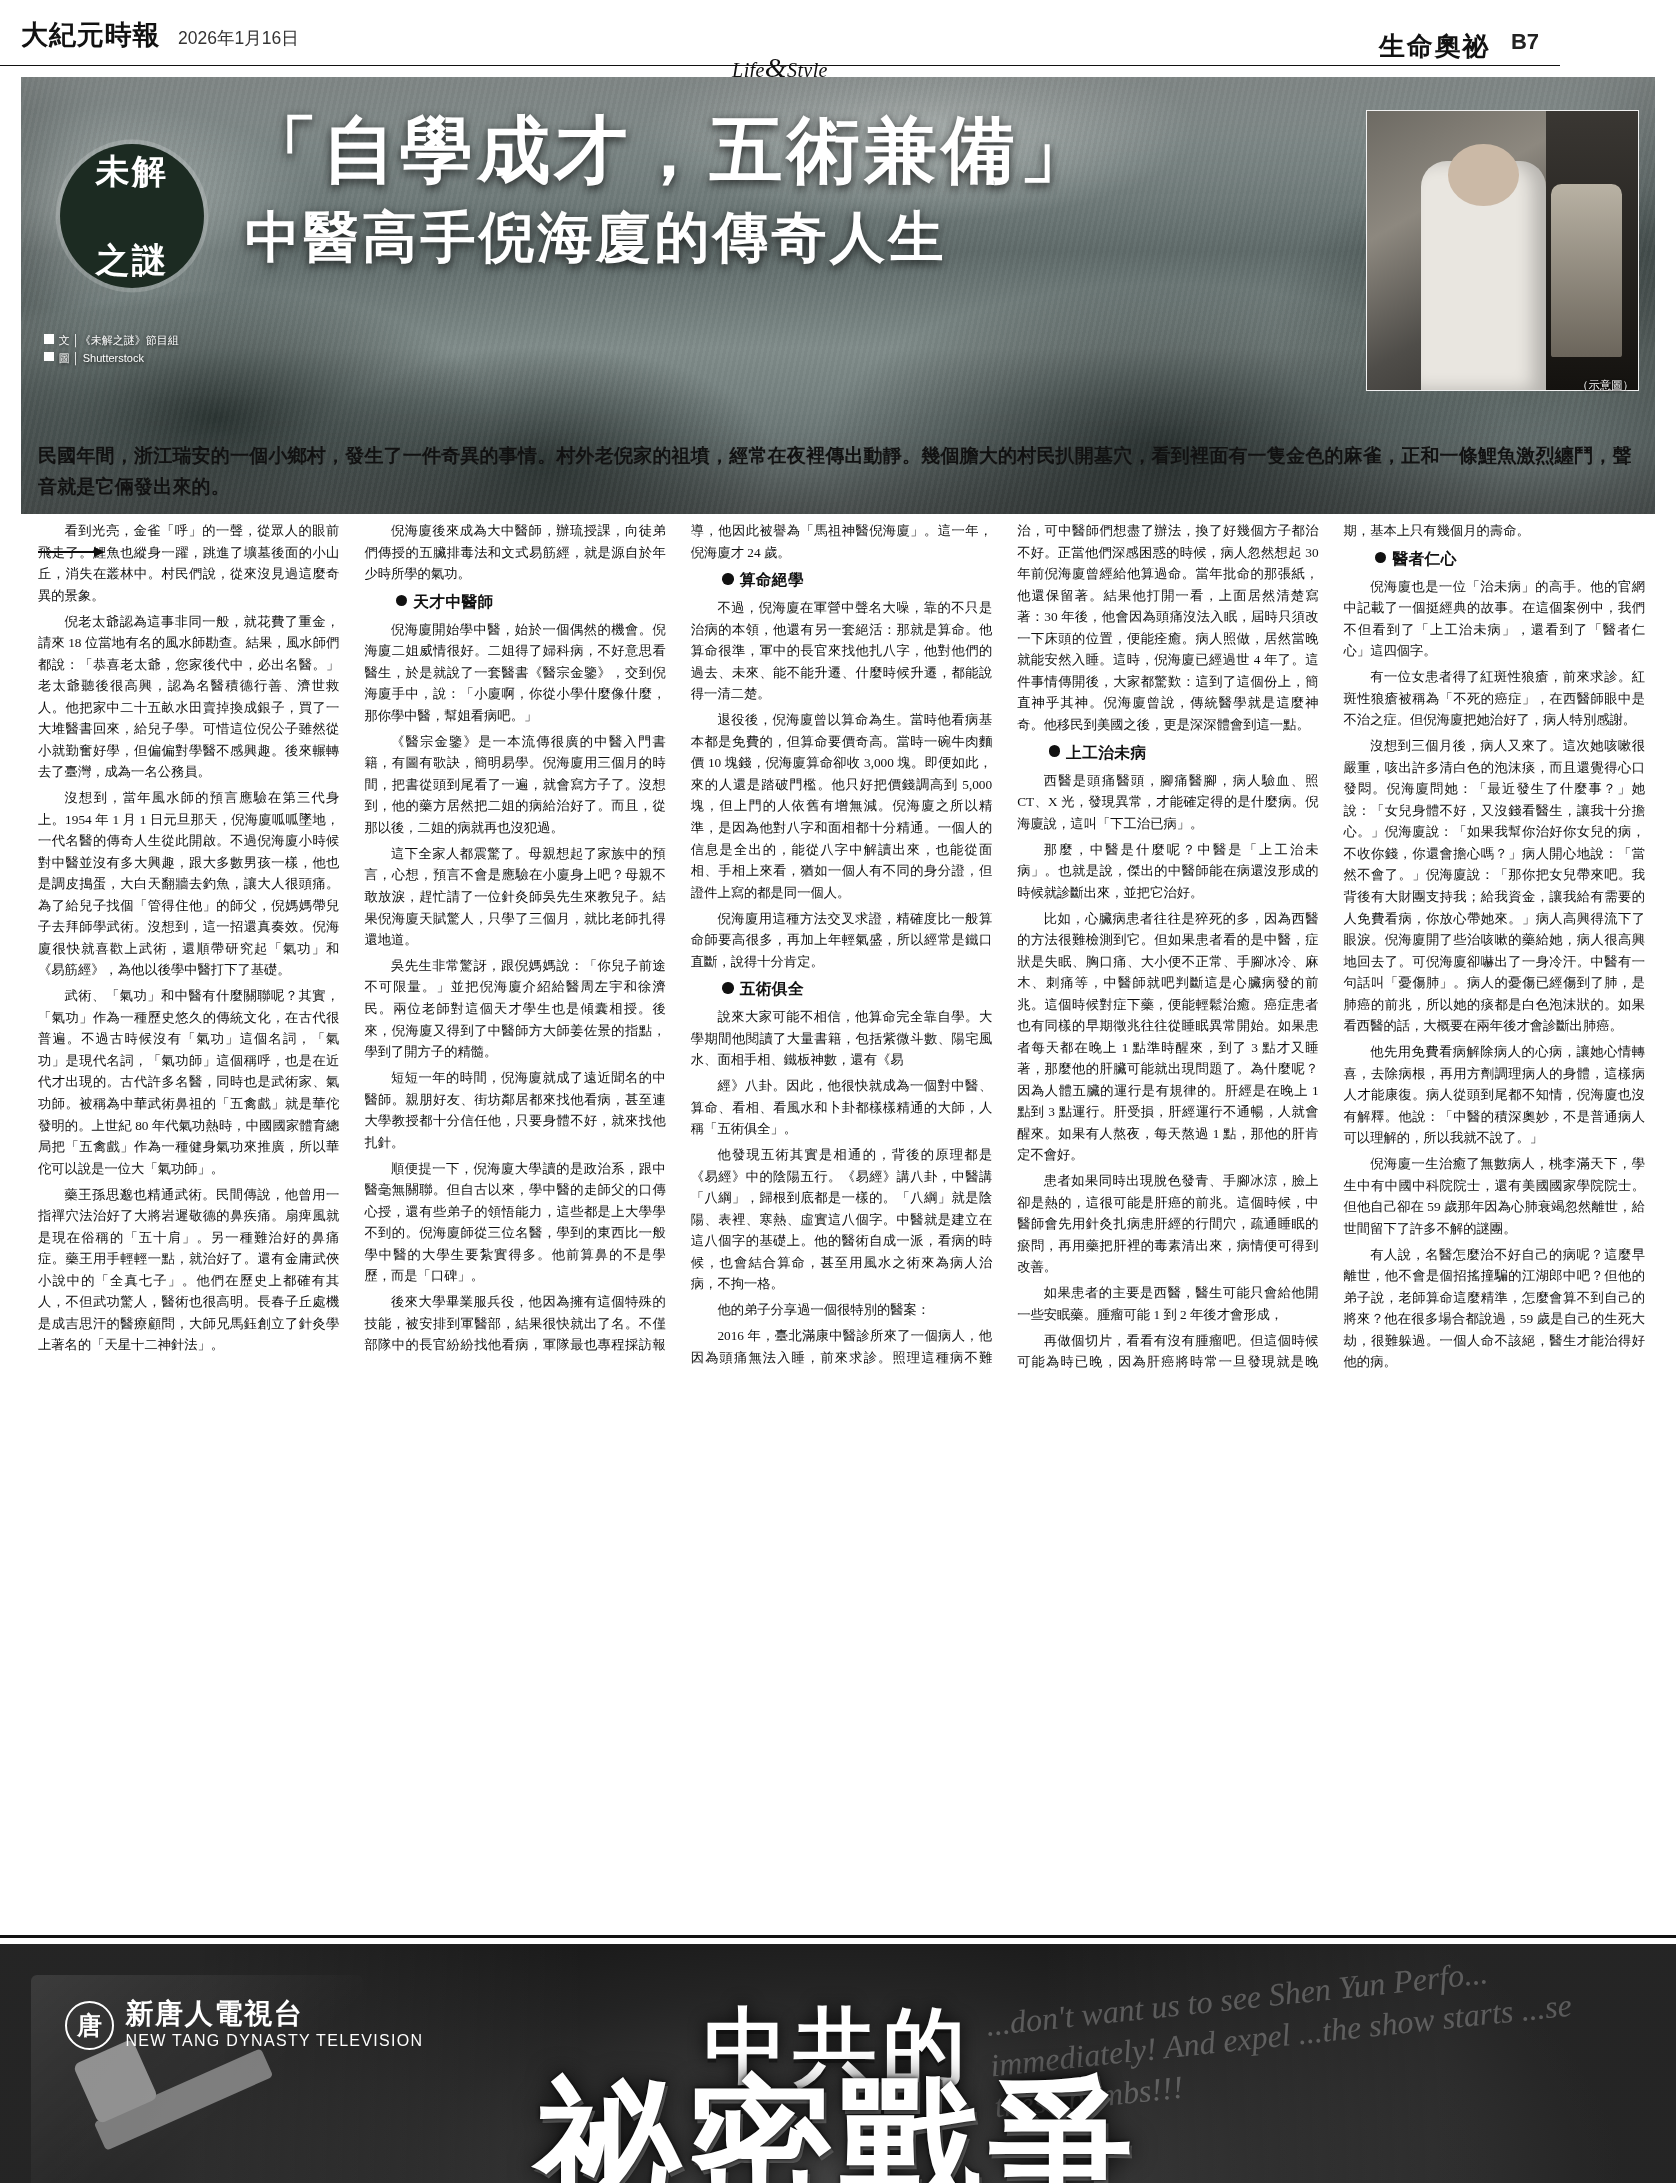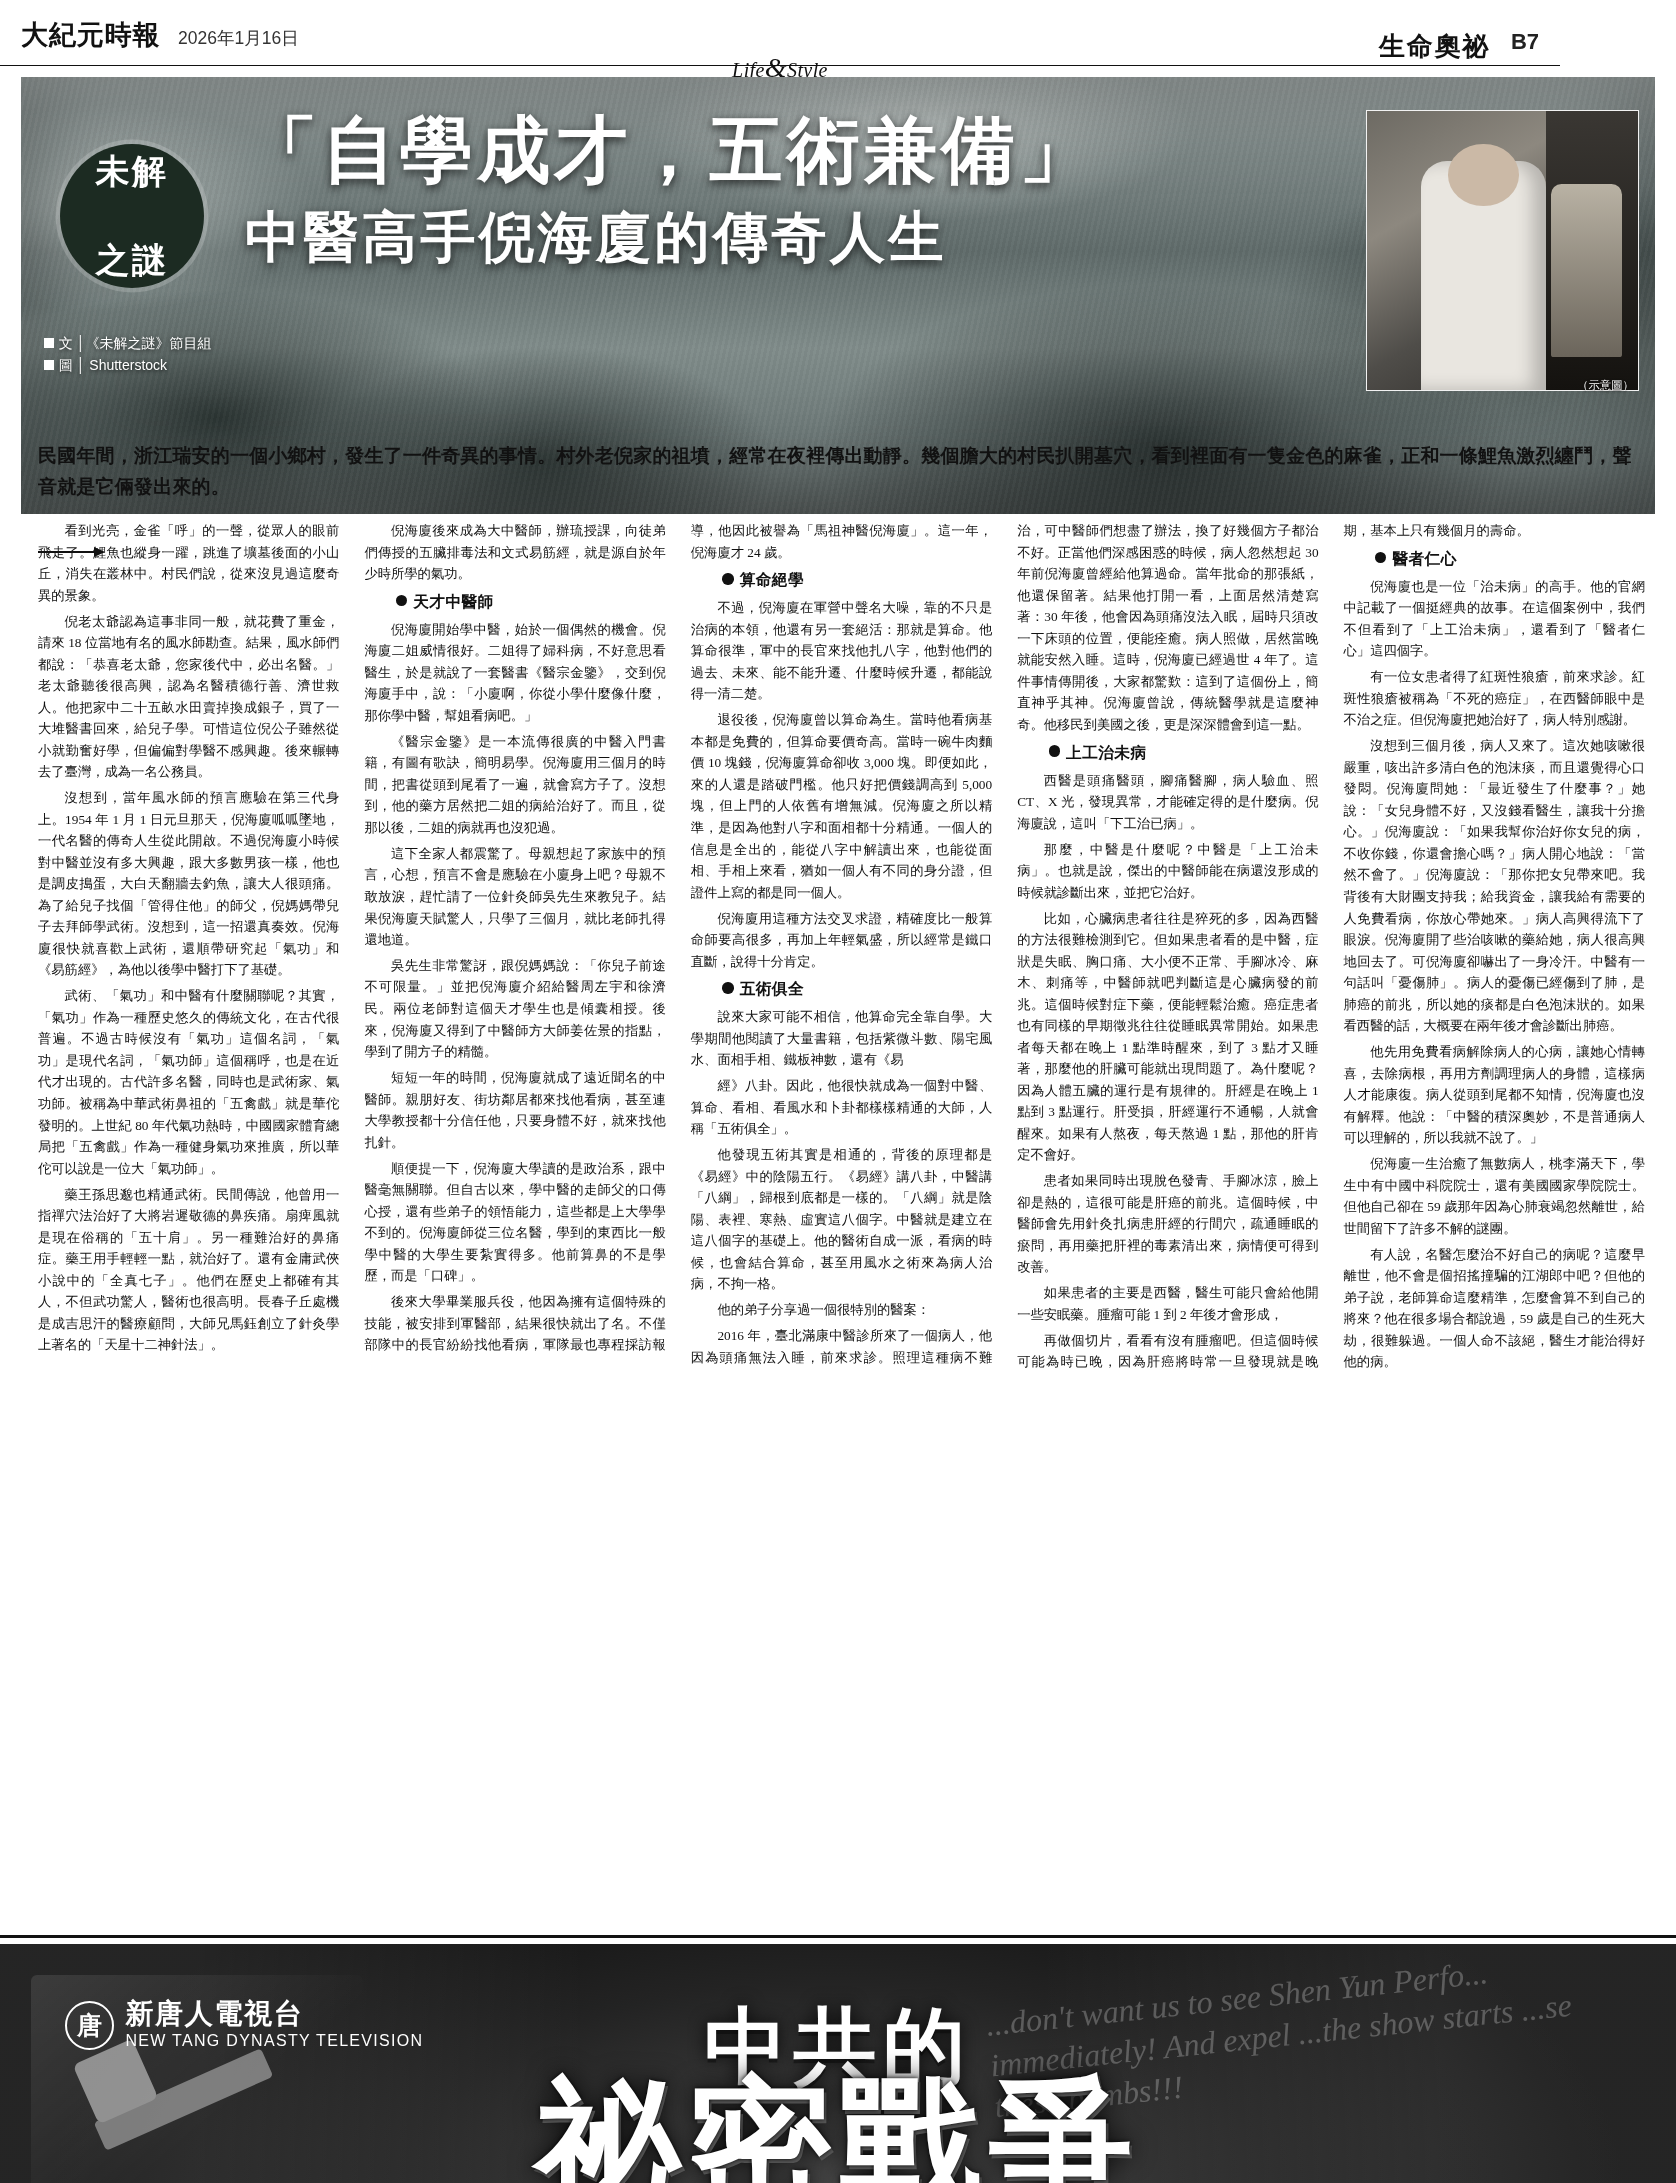--- a/index.html
+++ b/index.html
@@ -37,21 +37,21 @@
 
   .riddle{position:absolute;left:60px;top:144px;width:144px;height:144px;border-radius:50%;
           background:#1c2b22;color:#fff;display:flex;flex-direction:column;align-items:center;justify-content:center;
           box-shadow:0 0 0 4.4px rgba(255,255,255,.18);z-index:4;gap:48px;}
   .riddle span{font-size:34px;font-weight:bold;letter-spacing:2.6px;line-height:1.22;}
 
   .headline{position:absolute;left:245px;top:109px;z-index:4;color:#fff;text-shadow:0 2.6px 9.6px rgba(0,0,0,.75);}
   .headline .h1{font-size:73px;font-weight:bold;letter-spacing:4.4px;line-height:1.16;white-space:nowrap;}
   .headline .h2{font-size:55px;font-weight:bold;letter-spacing:3.5px;line-height:1.2;margin-top:11px;white-space:nowrap;}
 
-  .credits{position:absolute;left:44px;top:332px;z-index:4;color:#fff;font-size:14px;line-height:1.6;
+  .credits{position:absolute;left:44px;top:332px;z-index:4;color:#fff;font-size:11px;line-height:1.6;
            font-family:"Liberation Sans",sans-serif;text-shadow:0 1.3px 4.4px rgba(0,0,0,.8);}
   .credits div{white-space:nowrap;}
   .sq{display:inline-block;width:9.6px;height:9.6px;background:#fff;margin-right:5.2px;vertical-align:0.4px;}
 
   .hero-photo{position:absolute;right:37px;top:110px;width:271px;height:279px;overflow:hidden;z-index:5;
         border:1.7px solid #f2f2f2;
         background:linear-gradient(150deg,#6d6a63 0%,#8d887f 30%,#4f4d49 60%,#23211f 100%);}
   .hp-figure{position:absolute;left:20%;top:18%;width:46%;height:82%;background:#e9e6e0;border-radius:26px 26px 0 0;
         box-shadow:inset -13px 0 17.5px rgba(0,0,0,.22);}
   .hp-head{position:absolute;left:30%;top:12%;width:26%;height:22%;background:#cbb9a6;border-radius:50%;}

